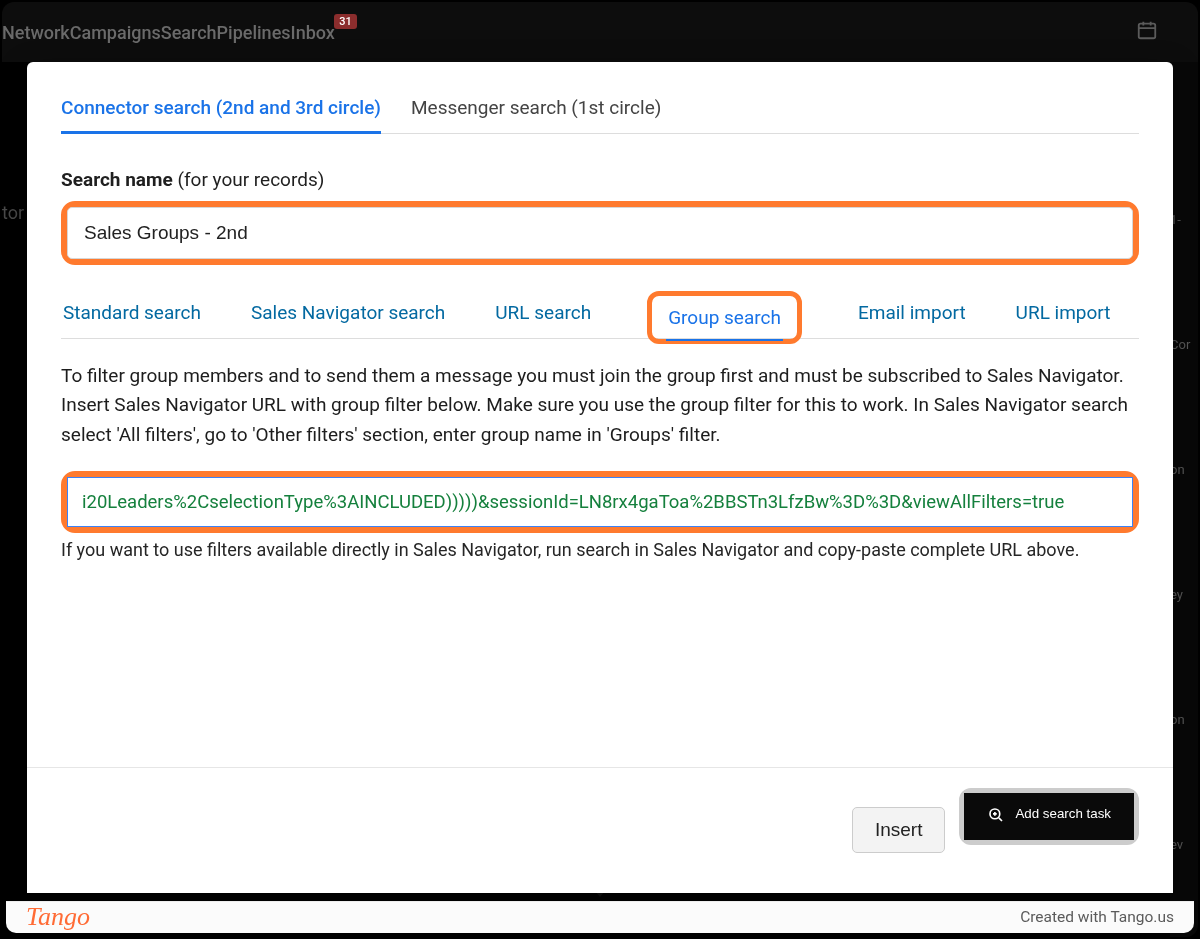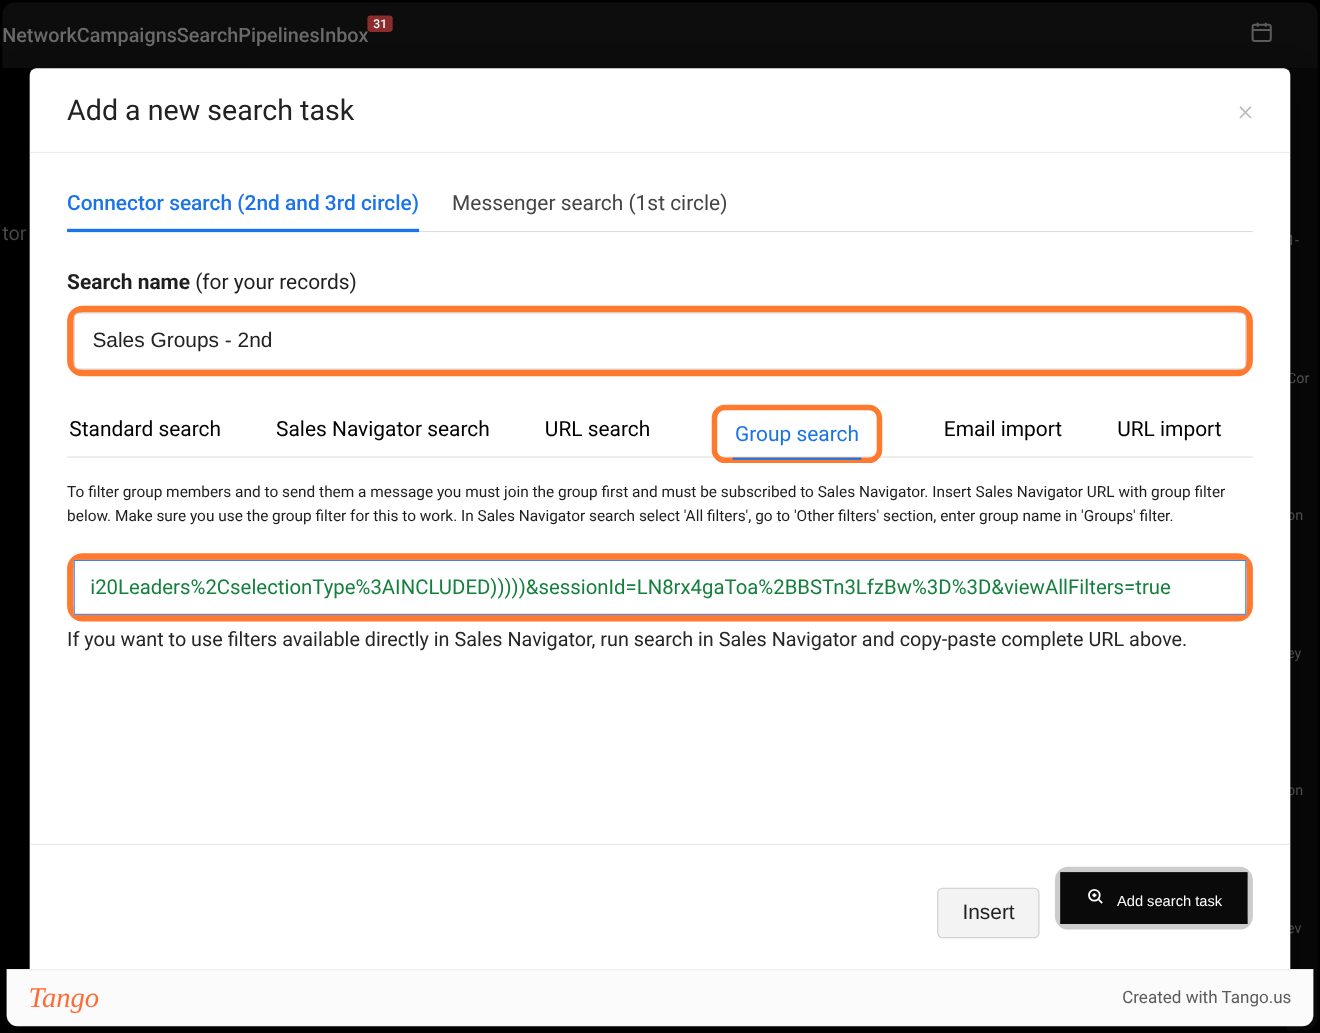--- a/index.html
+++ b/index.html
@@ -54,42 +54,42 @@
   }
   .highlight-box.btn { display:inline-block; padding:0;}
   .text-input {
     width:100%; border:1px solid #d6d6d6; border-radius:5px; font-size:19px;
     padding: 14px 16px; color:#222; outline:none; background:#fff;
   }
   
   
   .sub-tabs-row { display:flex; align-items:flex-end; justify-content:space-between; border-bottom:1px solid #ddd; margin:14px 0 22px 0;}
   .sub-tabs { display:flex; gap:46px; align-items:flex-end; flex:1;}
-  .sub-tab { font-size:19px; color:#000000; padding:10px 2px 14px 2px; cursor:pointer; position:relative;}
+  .sub-tab { font-size:19px; color:#0369a1; padding:10px 2px 14px 2px; cursor:pointer; position:relative;}
   .sub-tab.active { color:#1a73e8;}
   .sub-tab-wrap.highlight-box { border-width:5px; border-radius:12px; margin:0 8px -6px 8px; padding:0 16px;}
   .sub-tab-wrap.highlight-box .sub-tab { padding:10px 0 10px 0;}
   .sub-tab-wrap.highlight-box .sub-tab::after{ content:""; position:absolute; left:-2px; right:-2px; bottom:-2px; height:2px; background:#1a73e8;}
   
-  .help-text { font-size:14px; line-height:1.55; color:#1d1d1d; margin-bottom:22px;}
+  .help-text { font-size:19px; line-height:1.55; color:#1d1d1d; margin-bottom:22px;}
   .hint-text { font-size:18px; color:#262626; margin-top:6px;}
   
   
   .url-section .highlight-box { margin-bottom:4px;}
   .url-input { width:100%; border:1px solid #3b82f6; font-size:18.5px; padding:13px 14px; color:#15803d; font-family:inherit; outline:none;}
   
   
   .modal-footer { border-top:1px solid #e6e6e6; padding:20px 34px 22px 34px; display:flex; justify-content:flex-end; gap:14px; align-items:center;}
   .btn { font-size:19px; padding:11px 22px; border-radius:5px; cursor:pointer; border:1px solid #ccc; background:#f3f3f3; color:#222;}
-  .btn-primary { background:#0a0a0a; color:#fff; border:1px solid #0a0a0a; display:flex; align-items:flex-end; gap:10px; padding:12px 22px;}
+  .btn-primary { background:#0a0a0a; color:#fff; border:1px solid #0a0a0a; display:flex; align-items:flex-start; gap:10px; padding:12px 22px;}
   .btn-primary svg { width:18px; height:18px;}
   
   
   .tango-bar {
-    position:absolute; left:4px; right:4px; bottom:4px; height:52px;
+    position:absolute; left:4px; right:4px; bottom:4px; height:32px;
     background:#fbfbfb; border-radius:0 0 10px 10px;
     display:flex; align-items:center; justify-content:space-between;
     padding:0 20px; color:#5b5b5b; font-size:15.5px;
     box-shadow: inset 0 1px 0 rgba(0,0,0,0.05);
     gap: 15px;
   }
   .tango-logo { font-family: "Brush Script MT", "Segoe Script", cursive; color:#ff6b35; font-size:26px; font-style:italic;}
   
   
   .outer-frame { position:absolute; inset:2px; border-radius:12px; overflow:hidden; background:#000;}
@@ -124,24 +124,20 @@
     <div>Cor</div>
     <div>on</div>
     <div>ey</div>
     <div>on</div>
     <div>ev</div>
 
   </div>
   <div class="tri"></div>
 
   <div class="modal">
-    <div class="modal-header">
-      <div class="modal-title">Add a new search task</div>
-      <div class="modal-close">×</div>
-    </div>
 
     <div class="modal-body">
 
       <div class="top-tabs">
         <div class="top-tab active">Connector search (2nd and 3rd circle)</div>
         <div class="top-tab">Messenger search (1st circle)</div>
       </div>
 
       <div class="field-label">
         <b>Search name</b><span class="light"> (for your records)</span>

